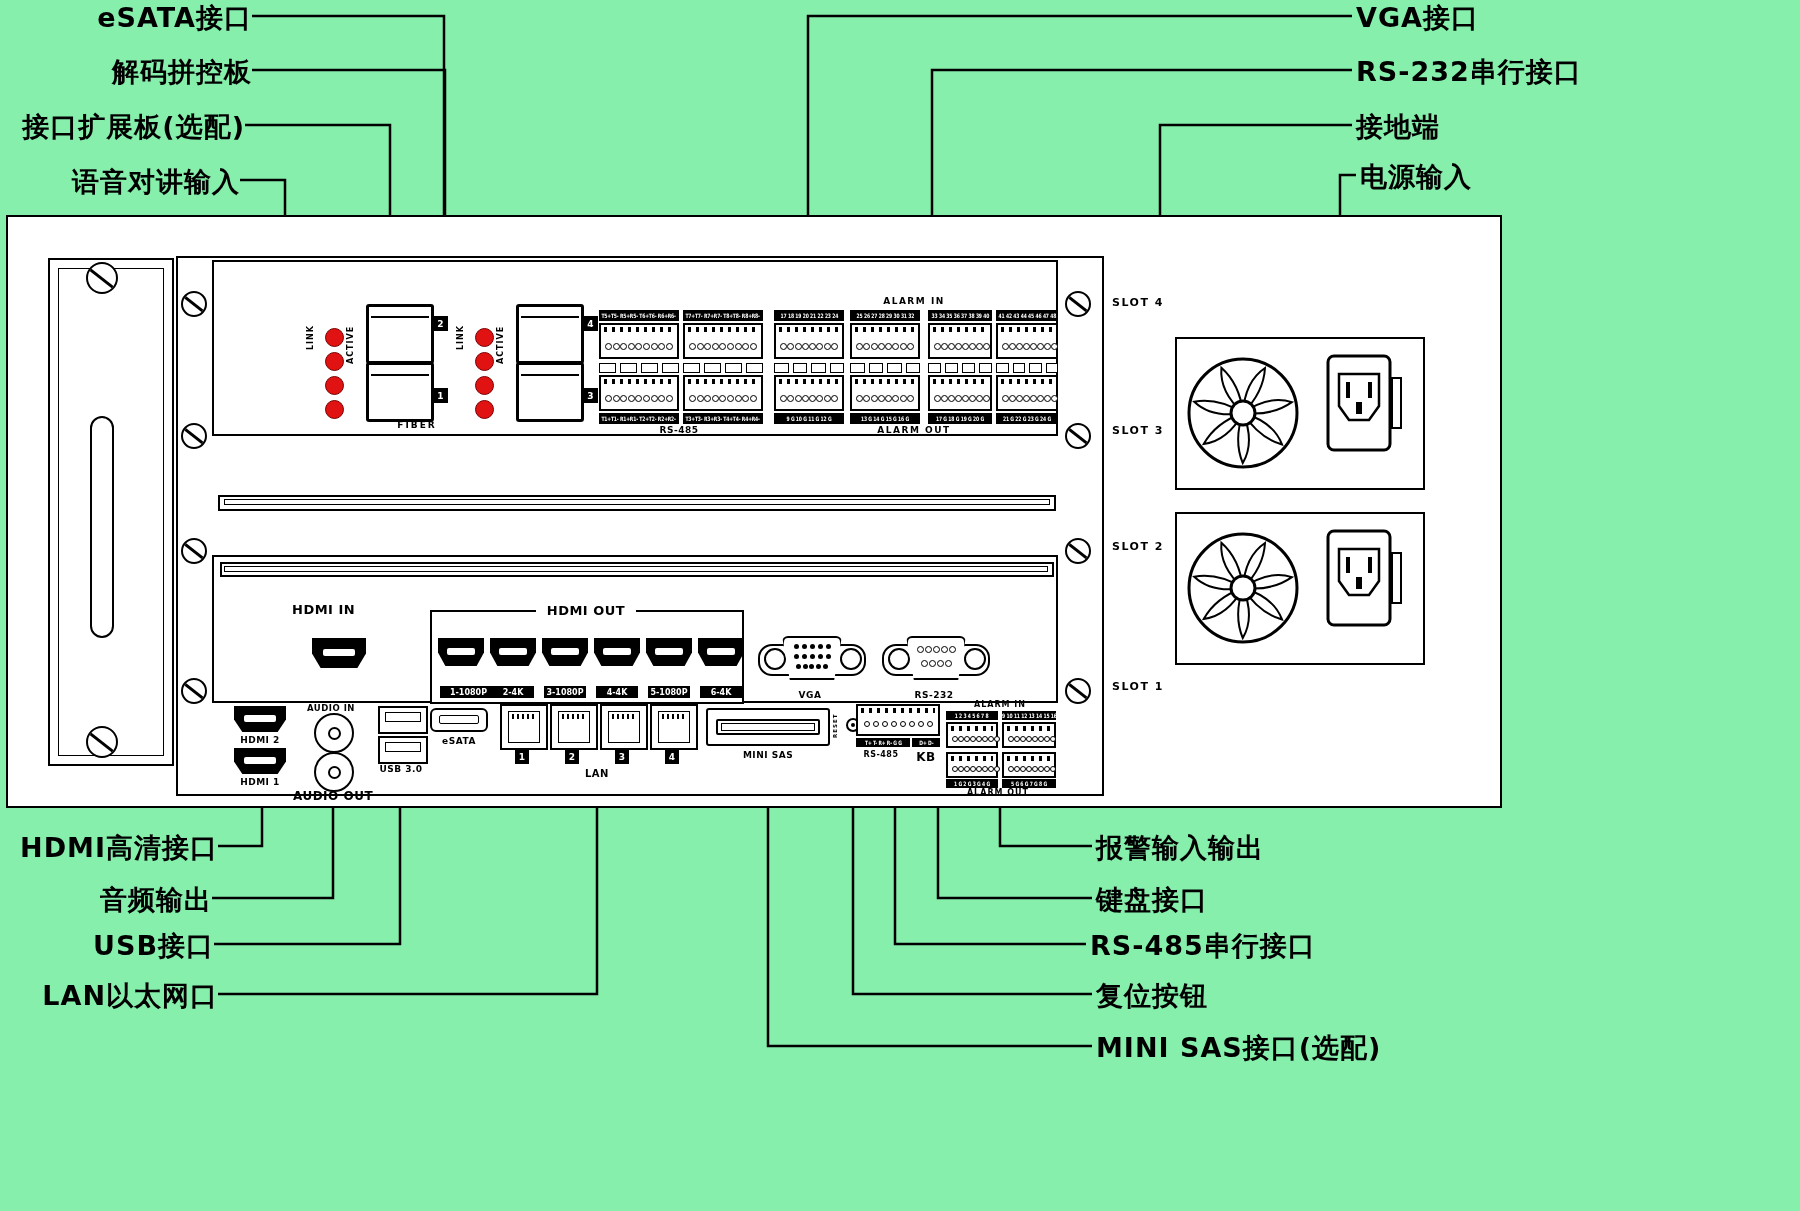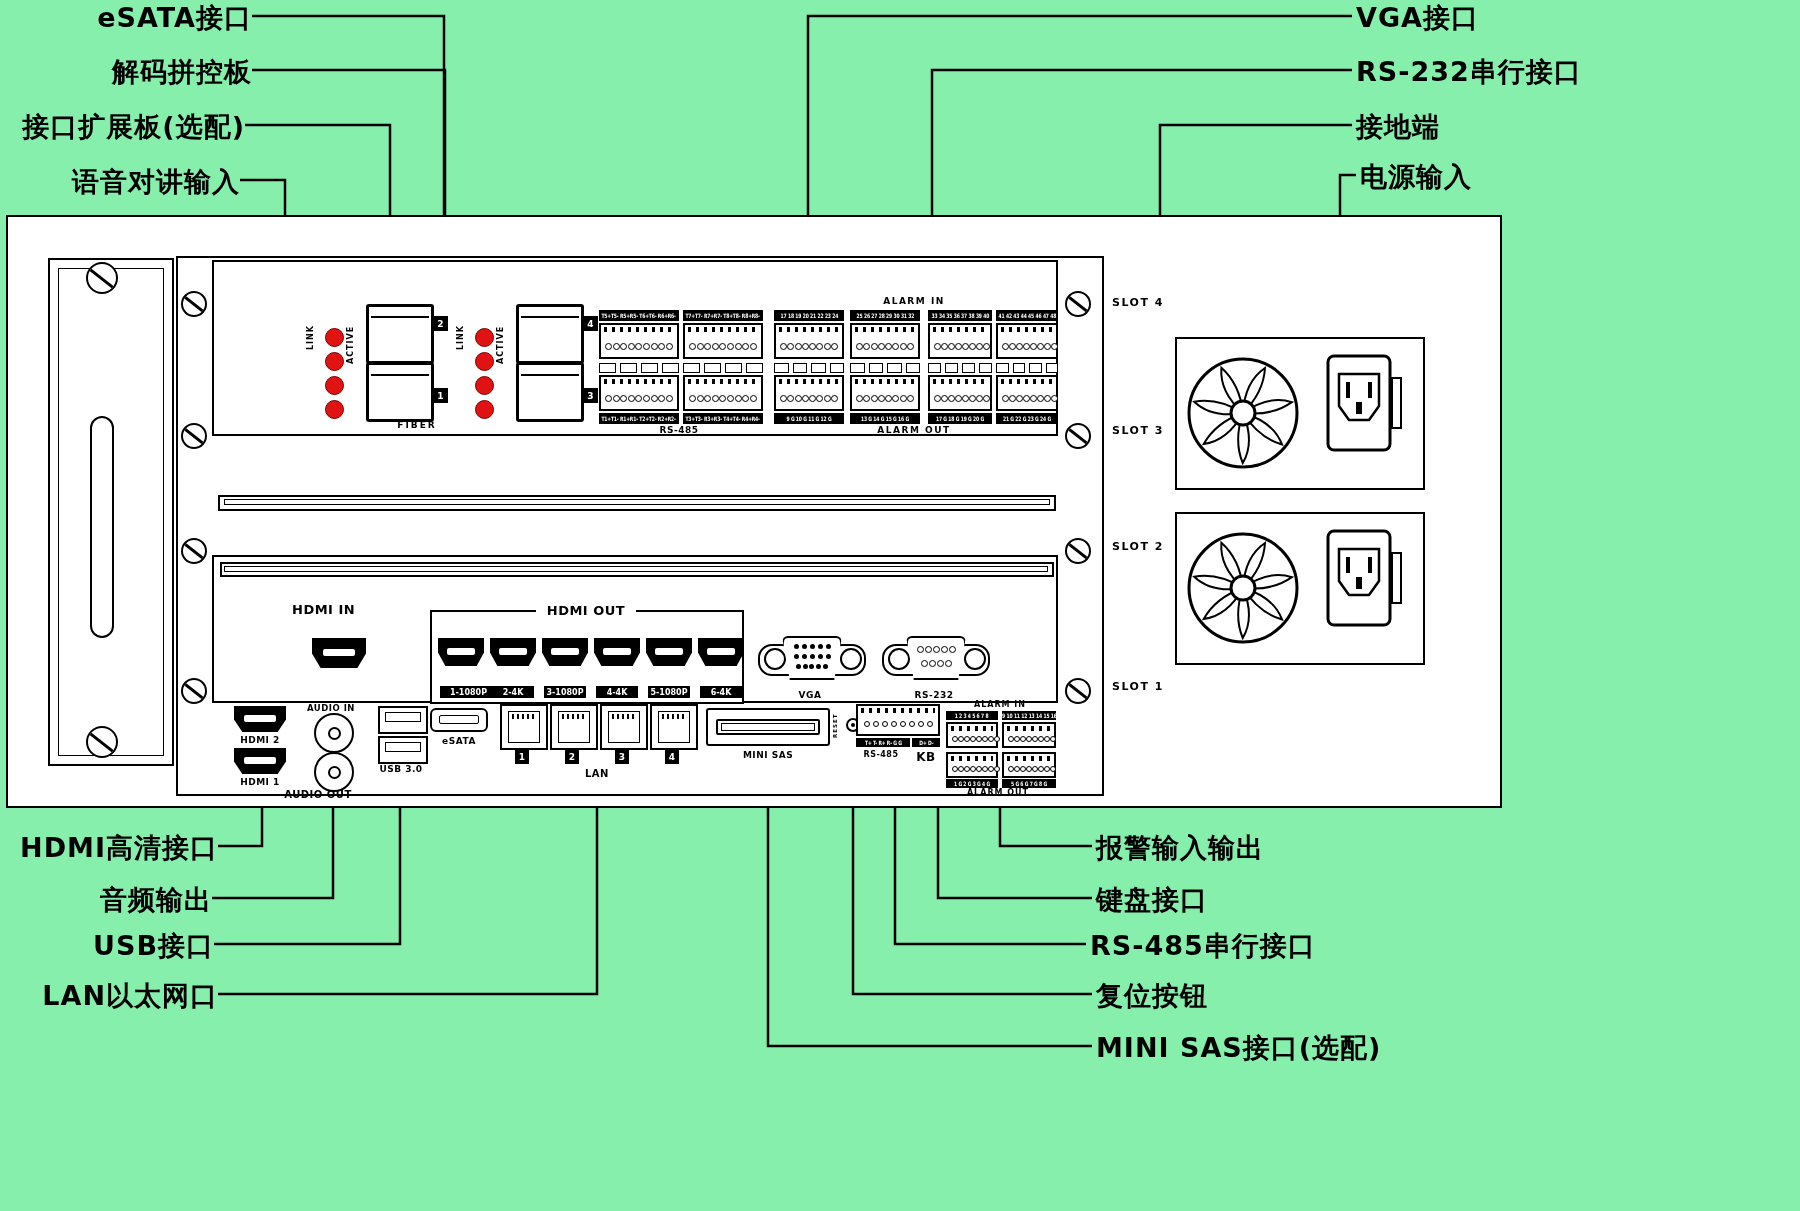--- a/index.html
+++ b/index.html
@@ -447,21 +447,21 @@
   </div>
 
   <div class="hdmi" style="left:234px;top:706px;width:52px;height:26px"></div>
   <div class="plabel logo" style="left:220px;top:735px;width:80px;font-size:9px">HDMI 2</div>
   <div class="hdmi" style="left:234px;top:748px;width:52px;height:26px"></div>
   <div class="plabel logo" style="left:220px;top:777px;width:80px;font-size:9px">HDMI 1</div>
 
   <div class="plabel" style="left:297px;top:703px;width:68px;font-size:8.5px">AUDIO IN</div>
   <div class="jack" style="left:314px;top:713px;width:36px;height:36px"></div>
   <div class="jack" style="left:314px;top:752px;width:36px;height:36px"></div>
-  <div class="plabel" style="left:279px;top:789px;width:78px;font-size:10px">AUDIO OUT</div>
+  <div class="plabel" style="left:293px;top:789px;width:78px;font-size:12px">AUDIO OUT</div>
 
   <div class="usb" style="left:378px;top:706px;width:46px;height:24px"></div>
   <div class="usb" style="left:378px;top:736px;width:46px;height:24px"></div>
   <div class="plabel" style="left:368px;top:764px;width:66px">USB 3.0</div>
 
   <div class="thin" style="left:430px;top:708px;width:58px;height:24px;border-width:2px;border-radius:6px"></div>
   <div class="thin" style="left:439px;top:715px;width:40px;height:9px;border-width:1.5px;border-radius:2px"></div>
   <div class="plabel" style="left:422px;top:736px;width:74px">eSATA</div>
 
   <div class="rj45" style="left:500px;top:704px;width:44px;height:42px">

